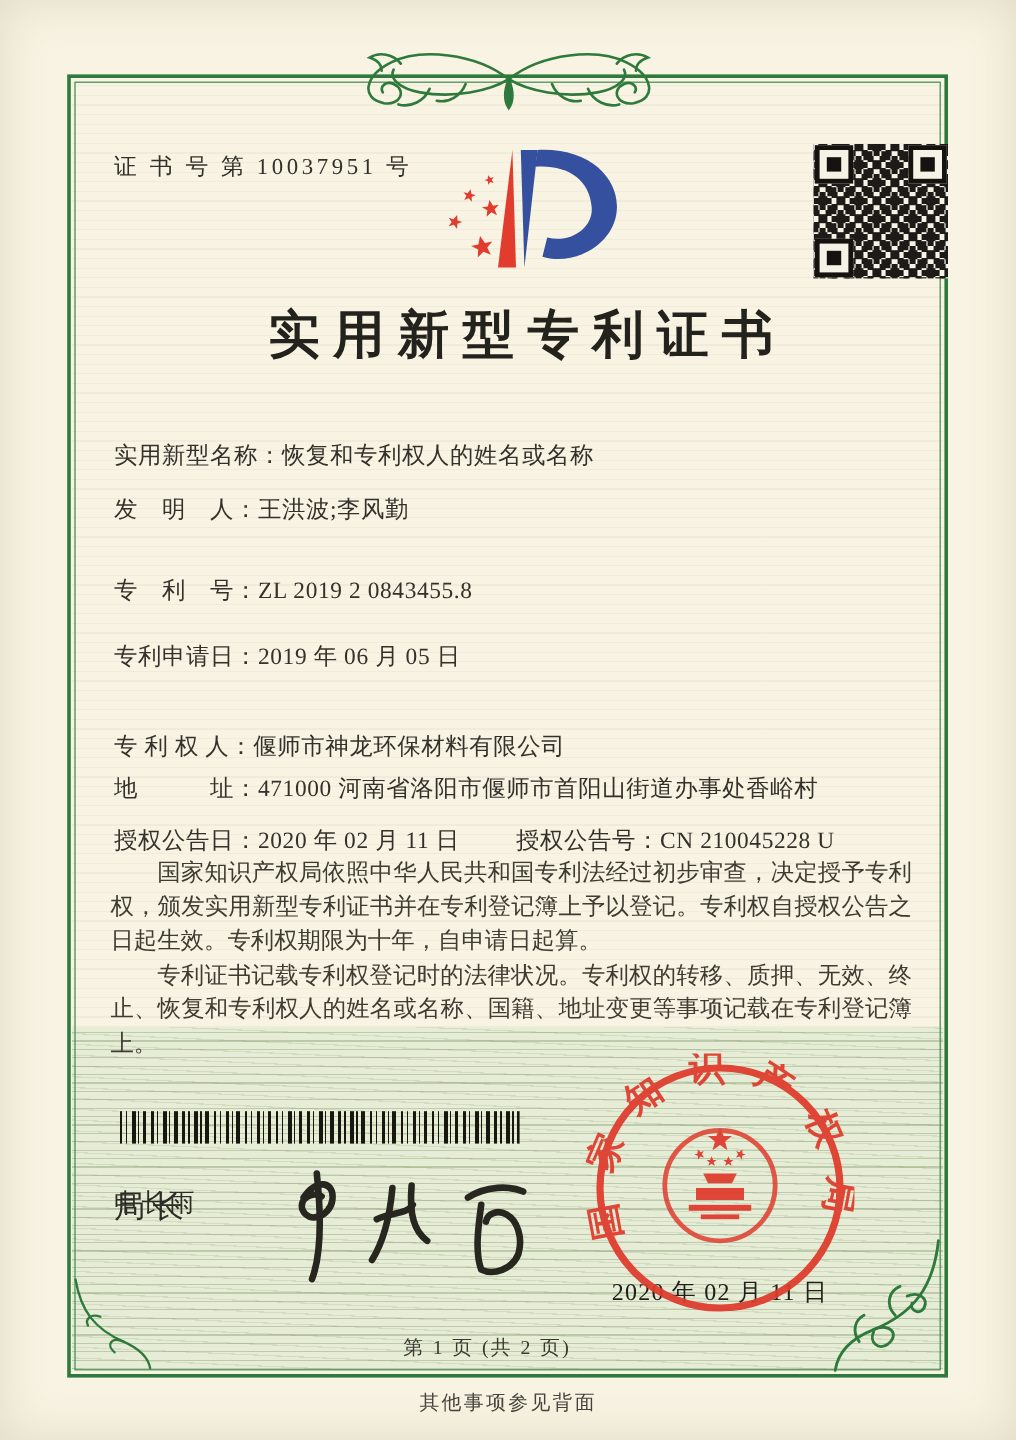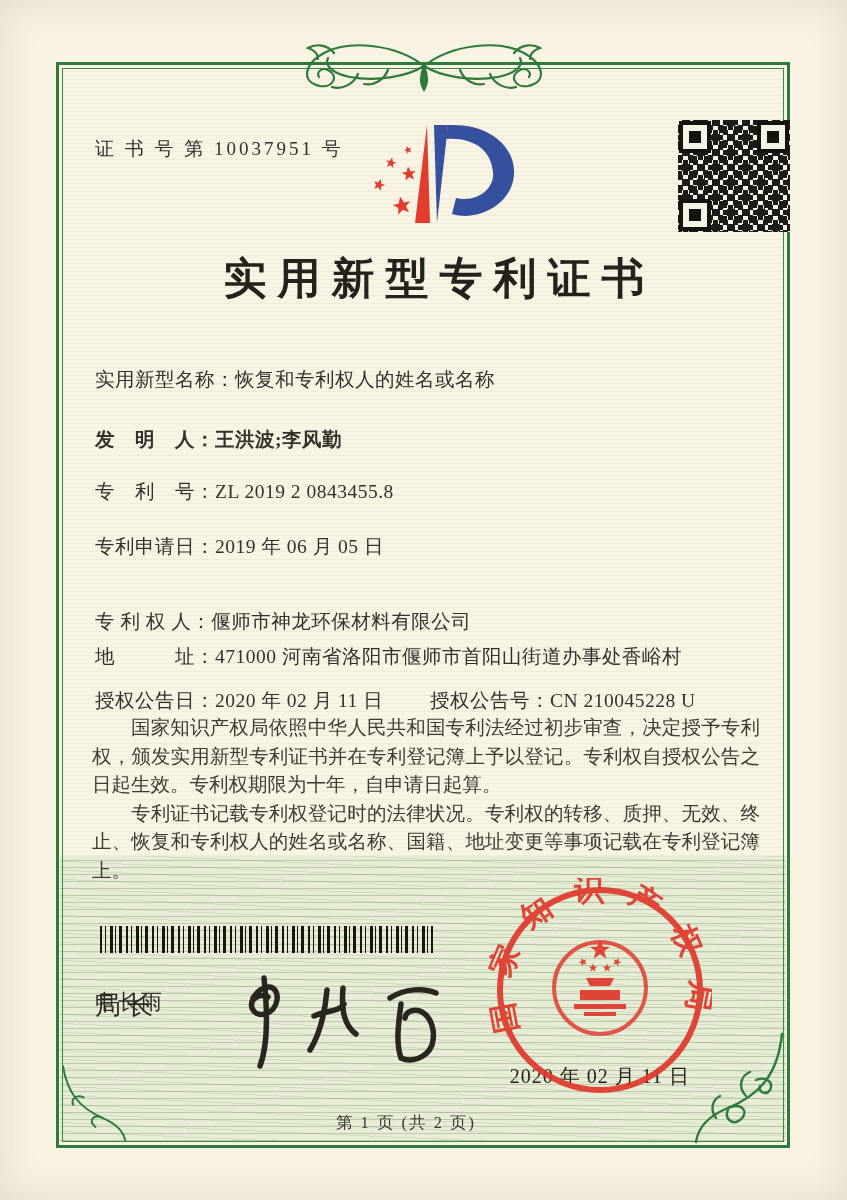--- a/index.html
+++ b/index.html
@@ -19,35 +19,35 @@
     background-color:#e7ecd7;
     background-image:
       repeating-linear-gradient(0deg, rgba(104,140,82,.34) 0 1px, rgba(0,0,0,0) 1px 7px),
       repeating-linear-gradient(2.5deg, rgba(104,140,82,.16) 0 1px, rgba(0,0,0,0) 1px 9px);
   }
   .wave-faint{
     left:60px;top:66px;width:726px;height:790px;z-index:0;
     background-image:repeating-linear-gradient(0deg, rgba(120,150,95,.07) 0 1px, rgba(0,0,0,0) 1px 8px);
   }
   
-  .cert-no{left:95px;top:126px;font-size:19px;letter-spacing:3px;color:#32302a;z-index:4;margin-top:10px;}
+  .cert-no{left:95px;top:126px;font-size:19px;letter-spacing:3px;color:#32302a;z-index:4;}
   .logo{left:355px;top:110px;width:176px;height:132px;z-index:4;}
   .qr{left:678px;top:120px;width:112px;height:112px;z-index:4;background:#f5f2e6;
       background-image:
         conic-gradient(#1c1b18 25%, transparent 0 50%, #1c1b18 0 75%, transparent 0),
         conic-gradient(#1c1b18 25%, transparent 0 50%, #1c1b18 0 75%, transparent 0);
       background-size:10px 10px,15px 15px;background-position:0 0,4px 6px;}
   .finder{position:absolute;width:24px;height:24px;border:4px solid #14130f;background:#f5f2e6;}
   .finder::after{content:"";position:absolute;left:6px;top:6px;width:12px;height:12px;background:#14130f;}
   .f-tl{left:1px;top:1px;} .f-tr{right:1px;top:1px;} .f-bl{left:1px;bottom:1px;}
   .title{left:56px;top:250px;width:767px;text-align:center;font-size:43px;font-weight:700;
          letter-spacing:11px;color:#23221d;z-index:4;}
   
   .field{left:95px;width:665px;font-size:19.5px;color:#33312a;letter-spacing:.5px;z-index:4;white-space:nowrap;}
-  .f0{top:366px;} .f1{top:426px;font-weight:bold;} .f2{top:478px;} .f3{top:533px;} .f4{top:608px;} .f5{top:643px;}
+  .f0{top:366px;} .f1{top:411px;} .f2{top:478px;} .f3{top:533px;} .f4{top:608px;} .f5{top:643px;}
   .grant-date{left:95px;top:687px;} .grant-no{left:430px;top:687px;width:330px;}
   
   .body-text{left:92px;top:714px;width:668px;z-index:4;font-size:19.5px;line-height:28.5px;
              color:#3e3b31;text-align:justify;}
   .body-text p{margin:0;text-indent:2em;}
   
   .barcode{left:100px;top:926px;width:333px;height:27px;z-index:4;
     background:repeating-linear-gradient(90deg,
       #17160f 0 2px, transparent 2px 5px,
       #17160f 5px 6px, transparent 6px 10px,
@@ -190,14 +190,15 @@
       <path d="M49,12 C52,40 54,76 45,100"></path>
       <path d="M112,24 C110,46 105,68 95,84"></path>
       <path d="M99,50 C112,44 124,46 129,38"></path>
       <path d="M128,22 C126,46 130,60 141,68"></path>
       <path d="M175,32 C190,22 210,22 221,27"></path>
       <path d="M186,38 C183,60 181,78 186,92 C196,97 212,92 217,79 C221,65 216,51 207,46 C200,42 191,45 190,52"></path>
     </g>
   </svg>
 
   <div class="abs page-no">第 1 页 (共 2 页)</div>
+  <div class="abs back-note">其他事项参见背面</div>
 
 </div>
 
 </body></html>

